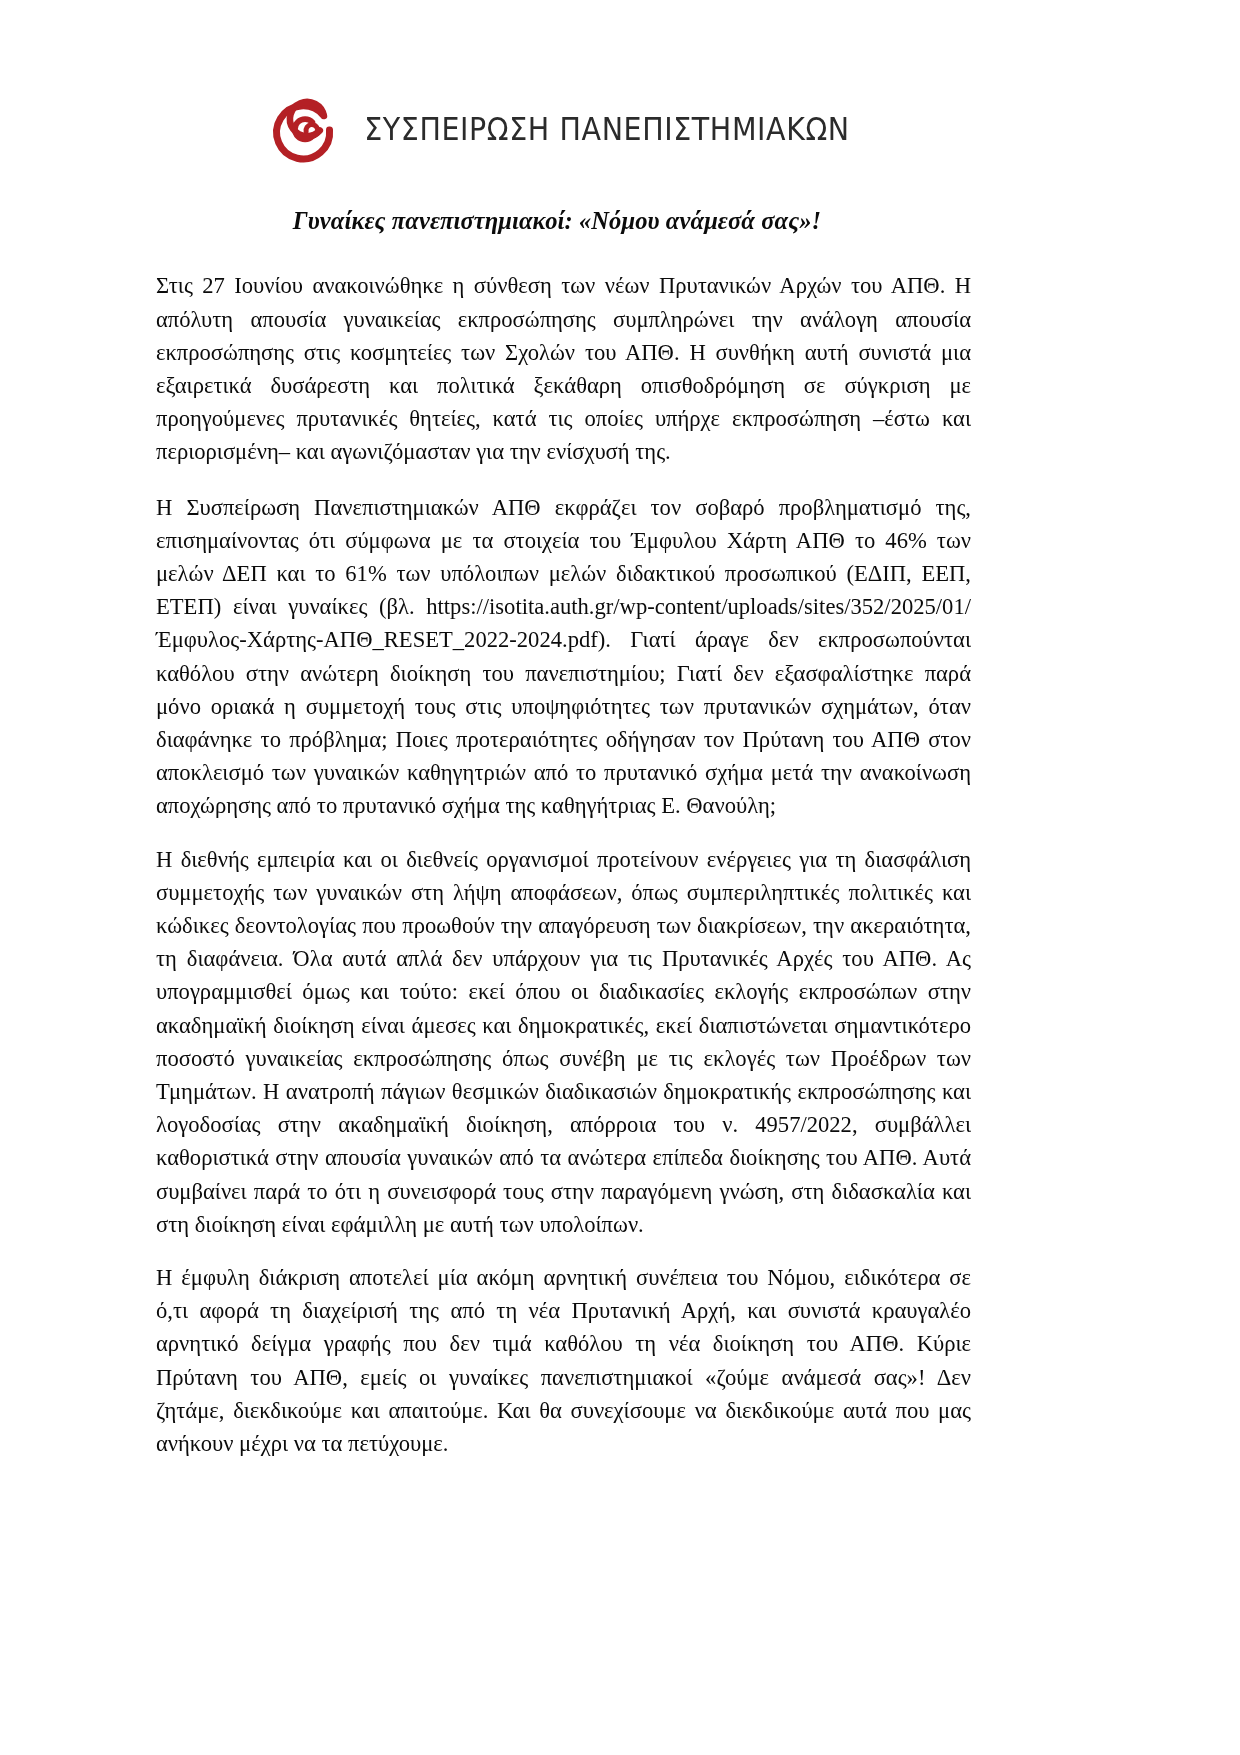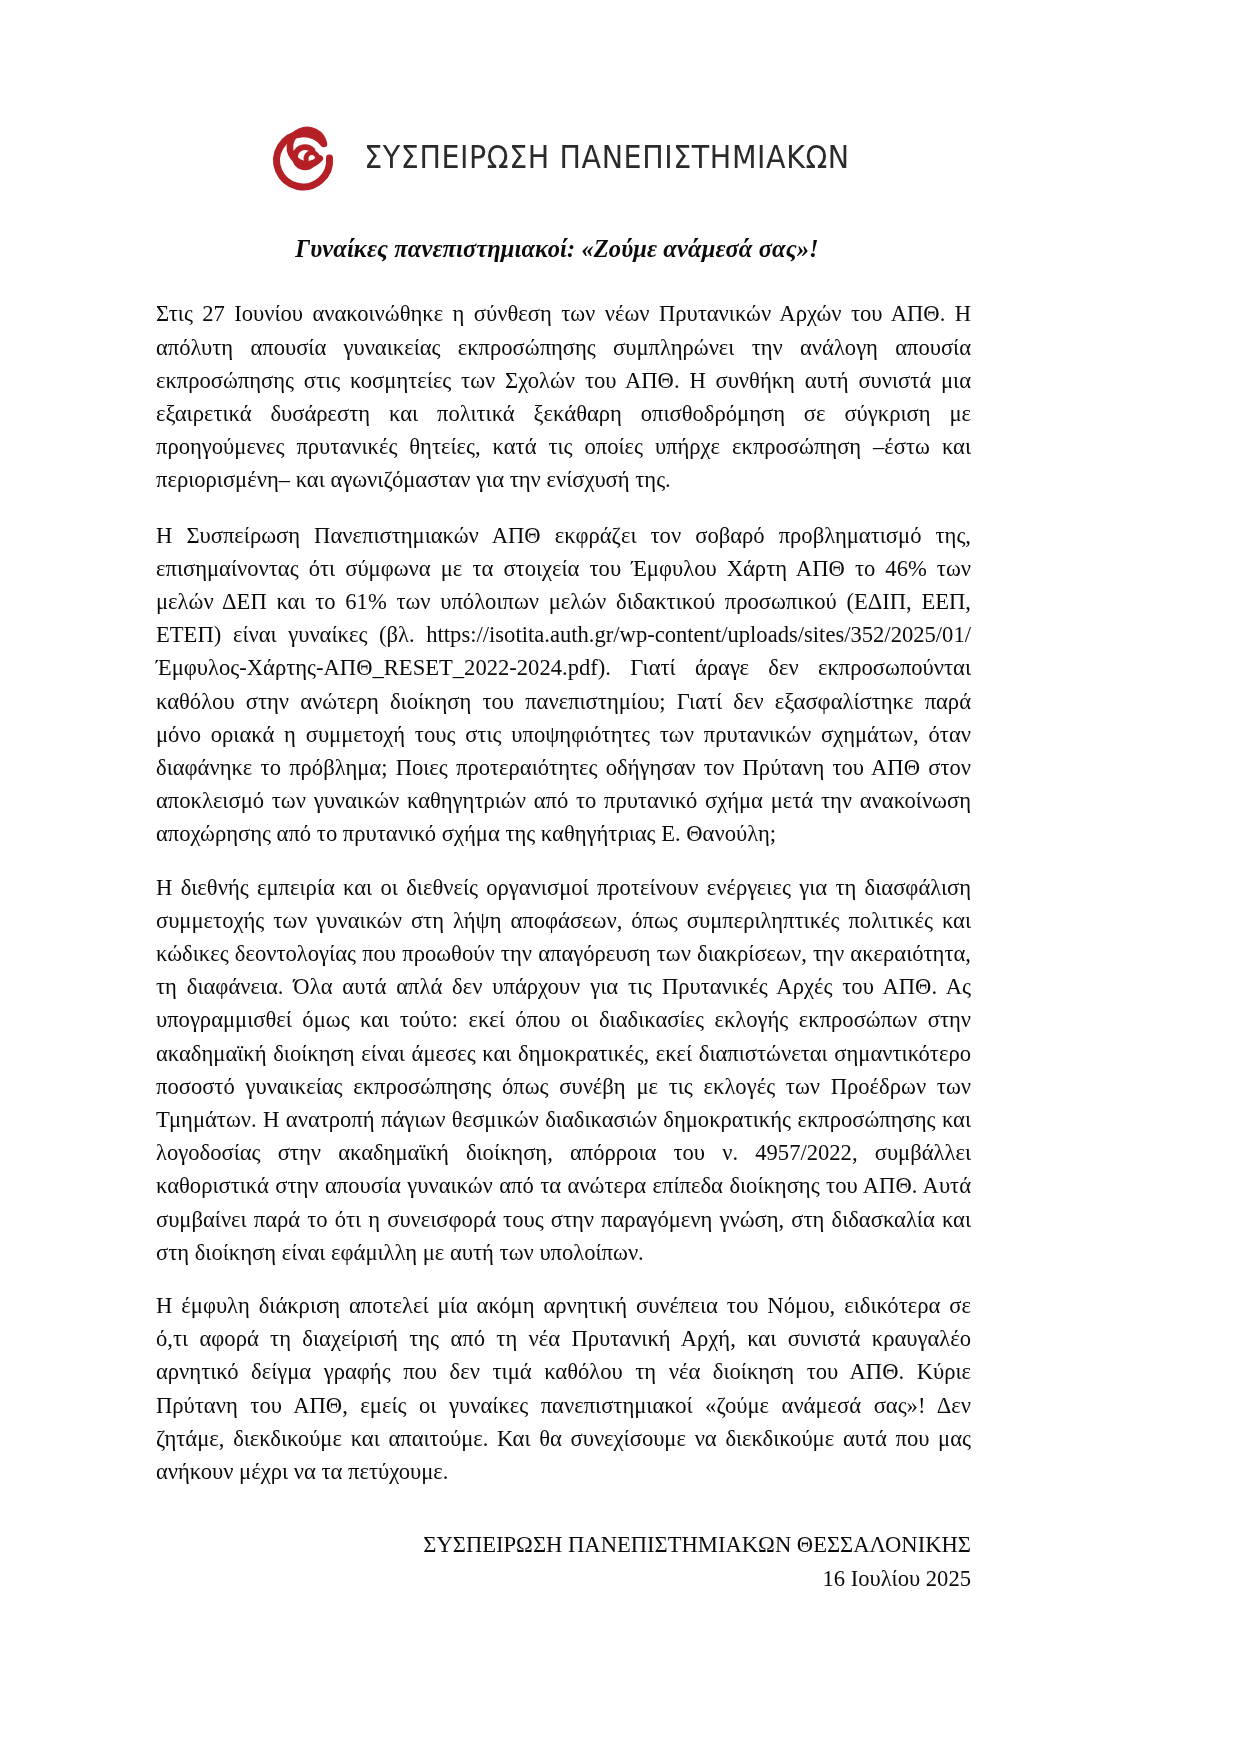--- a/index.html
+++ b/index.html
@@ -29,21 +29,21 @@
     top: 0;
     width: 828px;
   }
 
   
   .letterhead {
     display: flex;
     align-items: center;
     justify-content: center;
     gap: 22px;
-    padding-top: 110px;
+    padding-top: 82px;
     height: 96px;
     box-sizing: content-box;
   }
   .logo-mark {
     width: 78px;
     height: 78px;
     flex: 0 0 78px;
     display: block;
   }
   .logo-wordmark {
@@ -112,28 +112,24 @@
 
             <path d="M62 40 A13 13 0 1 0 62 58" stroke-width="7.4"></path>
 
             <path d="M62 58 A7.5 7.5 0 1 0 54 52" stroke-width="6.4"></path>
           </g>
         </svg>
       </span>
       <span class="logo-wordmark">ΣΥΣΠΕΙΡΩΣΗ ΠΑΝΕΠΙΣΤΗΜΙΑΚΩΝ</span>
     </header>
 
-    <h1 class="doc-title">Γυναίκες πανεπιστημιακοί: «Ζούμε ανάμεσά σας»!</h1>
+    <h1 class="doc-title">Γυναίκες πανεπιστημιακοί: «Νόμου ανάμεσά σας»!</h1>
 
     <section class="body-text">
       <p class="para">Στις 27 Ιουνίου ανακοινώθηκε η σύνθεση των νέων Πρυτανικών Αρχών του ΑΠΘ. Η απόλυτη απουσία γυναικείας εκπροσώπησης συμπληρώνει την ανάλογη απουσία εκπροσώπησης στις κοσμητείες των Σχολών του ΑΠΘ. Η  συνθήκη αυτή συνιστά μια εξαιρετικά δυσάρεστη και πολιτικά ξεκάθαρη οπισθοδρόμηση σε σύγκριση με προηγούμενες πρυτανικές θητείες, κατά τις οποίες υπήρχε εκπροσώπηση –έστω και περιορισμένη– και αγωνιζόμασταν για την ενίσχυσή της.</p>
       <p class="para tight">Η Συσπείρωση Πανεπιστημιακών ΑΠΘ εκφράζει τον σοβαρό προβληματισμό της, επισημαίνοντας ότι σύμφωνα με τα στοιχεία του Έμφυλου Χάρτη ΑΠΘ το 46% των μελών ΔΕΠ και το 61% των υπόλοιπων μελών διδακτικού προσωπικού (ΕΔΙΠ, ΕΕΠ, ΕΤΕΠ) είναι γυναίκες (βλ. https://isotita.auth.gr/wp-content/uploads/sites/352/2025/01/Έμφυλος-Χάρτης-ΑΠΘ_RESET_2022-2024.pdf). Γιατί άραγε δεν εκπροσωπούνται καθόλου στην ανώτερη διοίκηση του πανεπιστημίου; Γιατί δεν εξασφαλίστηκε παρά μόνο οριακά η συμμετοχή τους στις υποψηφιότητες των πρυτανικών σχημάτων, όταν διαφάνηκε το πρόβλημα; Ποιες προτεραιότητες οδήγησαν τον Πρύτανη του ΑΠΘ στον αποκλεισμό των γυναικών καθηγητριών από το πρυτανικό σχήμα μετά την ανακοίνωση αποχώρησης από το πρυτανικό σχήμα της καθηγήτριας Ε. Θανούλη;</p>
       <p class="para tight">Η διεθνής εμπειρία και οι διεθνείς οργανισμοί προτείνουν ενέργειες για τη διασφάλιση συμμετοχής των γυναικών στη λήψη αποφάσεων, όπως συμπεριληπτικές πολιτικές και κώδικες δεοντολογίας που προωθούν την απαγόρευση των διακρίσεων, την ακεραιότητα, τη διαφάνεια. Όλα αυτά απλά δεν υπάρχουν για τις Πρυτανικές Αρχές του ΑΠΘ. Ας υπογραμμισθεί όμως και τούτο: εκεί όπου οι διαδικασίες εκλογής εκπροσώπων στην ακαδημαϊκή διοίκηση είναι άμεσες και δημοκρατικές, εκεί διαπιστώνεται σημαντικότερο ποσοστό γυναικείας εκπροσώπησης όπως συνέβη με τις εκλογές των Προέδρων των Τμημάτων. Η ανατροπή πάγιων θεσμικών διαδικασιών δημοκρατικής εκπροσώπησης και λογοδοσίας στην ακαδημαϊκή διοίκηση, απόρροια του ν. 4957/2022, συμβάλλει καθοριστικά στην απουσία γυναικών από τα ανώτερα επίπεδα διοίκησης του ΑΠΘ. Αυτά συμβαίνει παρά το ότι η συνεισφορά τους στην παραγόμενη γνώση, στη διδασκαλία και στη διοίκηση είναι εφάμιλλη με αυτή των υπολοίπων.</p>
       <p class="para tight">Η έμφυλη διάκριση αποτελεί μία ακόμη αρνητική συνέπεια του Νόμου, ειδικότερα σε ό,τι αφορά τη διαχείρισή της από τη νέα Πρυτανική Αρχή, και συνιστά κραυγαλέο αρνητικό δείγμα γραφής που δεν τιμά καθόλου τη νέα διοίκηση του ΑΠΘ. Κύριε Πρύτανη του ΑΠΘ, εμείς οι γυναίκες πανεπιστημιακοί «ζούμε ανάμεσά σας»! Δεν ζητάμε, διεκδικούμε και απαιτούμε. Και θα συνεχίσουμε να διεκδικούμε αυτά που μας ανήκουν μέχρι να τα πετύχουμε.</p>
     </section>
 
-    <footer class="signature">
-      <span class="org">ΣΥΣΠΕΙΡΩΣΗ ΠΑΝΕΠΙΣΤΗΜΙΑΚΩΝ ΘΕΣΣΑΛΟΝΙΚΗΣ</span>
-      <span class="date">16 Ιουλίου 2025</span>
-    </footer>
 
   </div>
 </div>
 
 </body></html>

